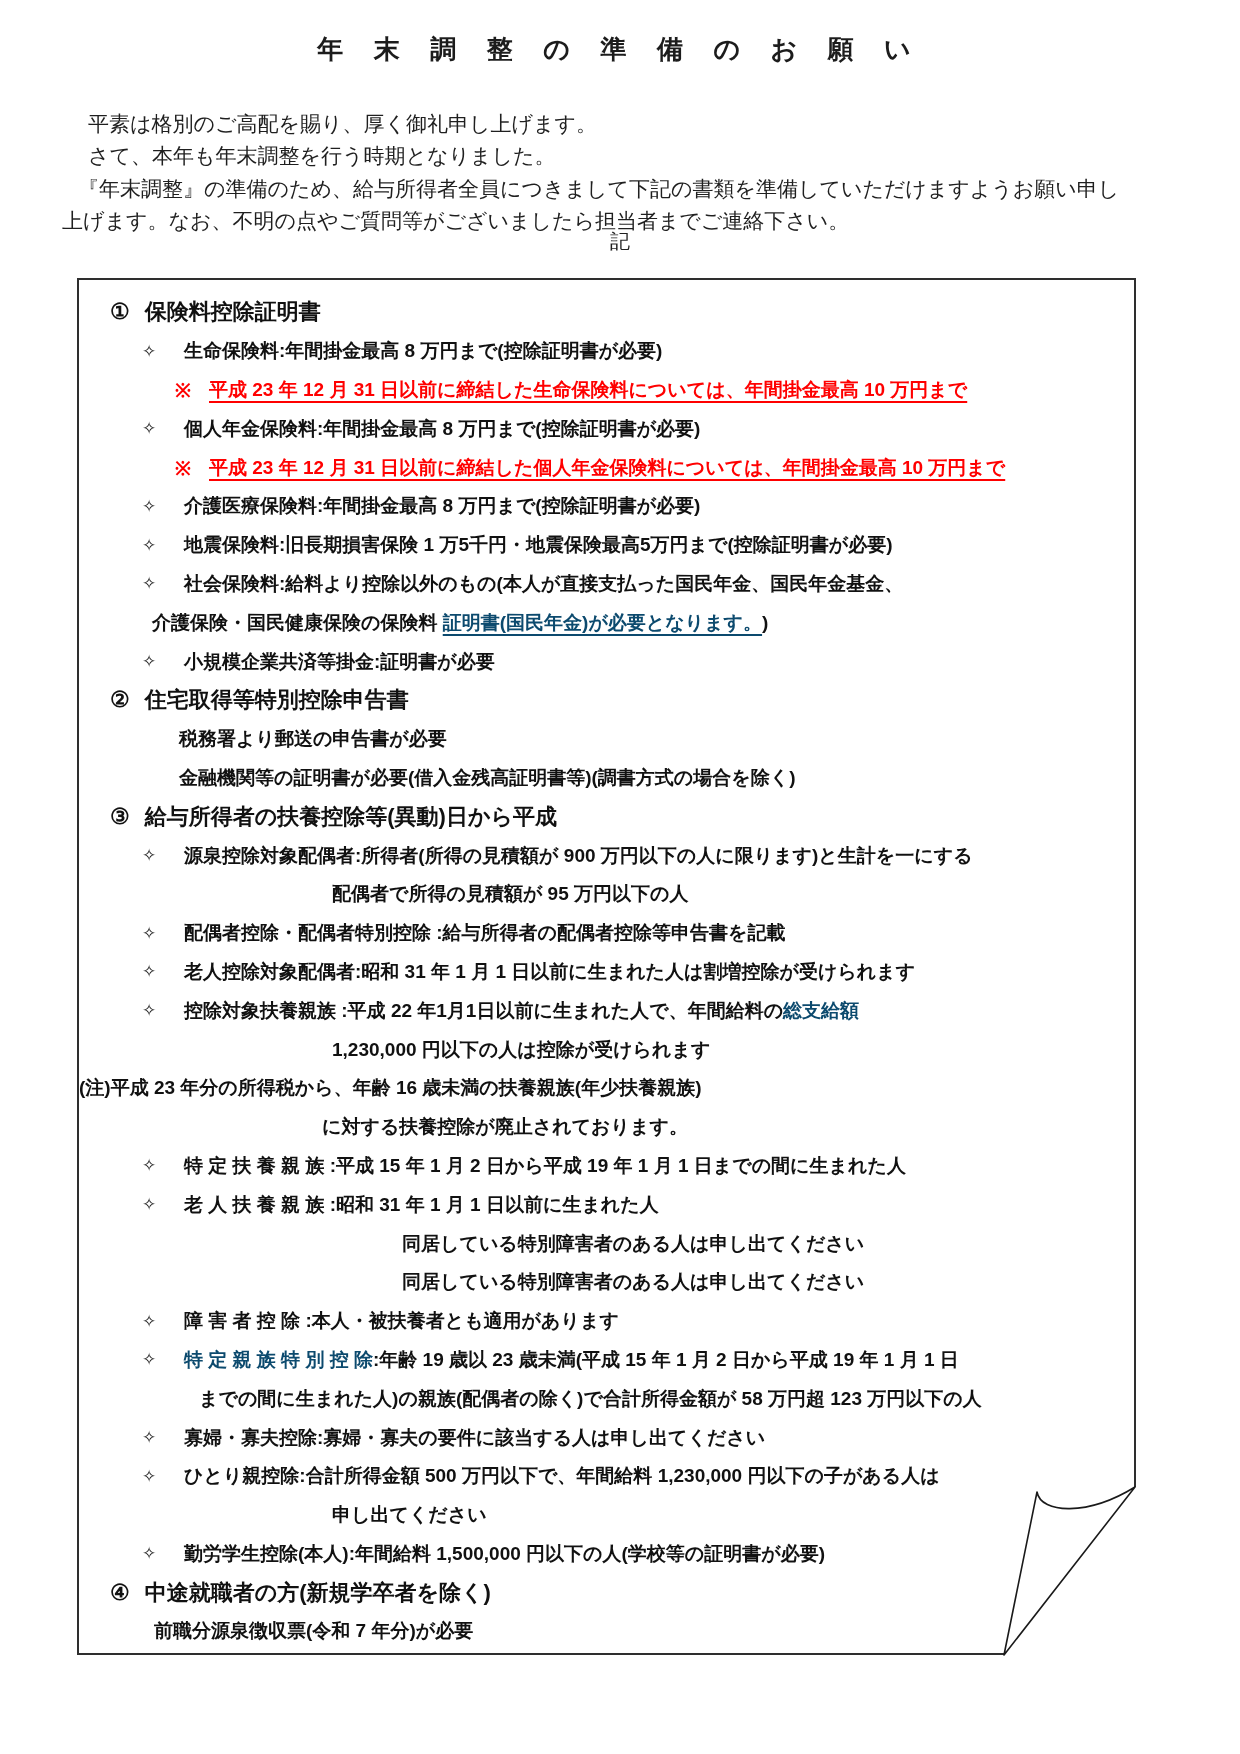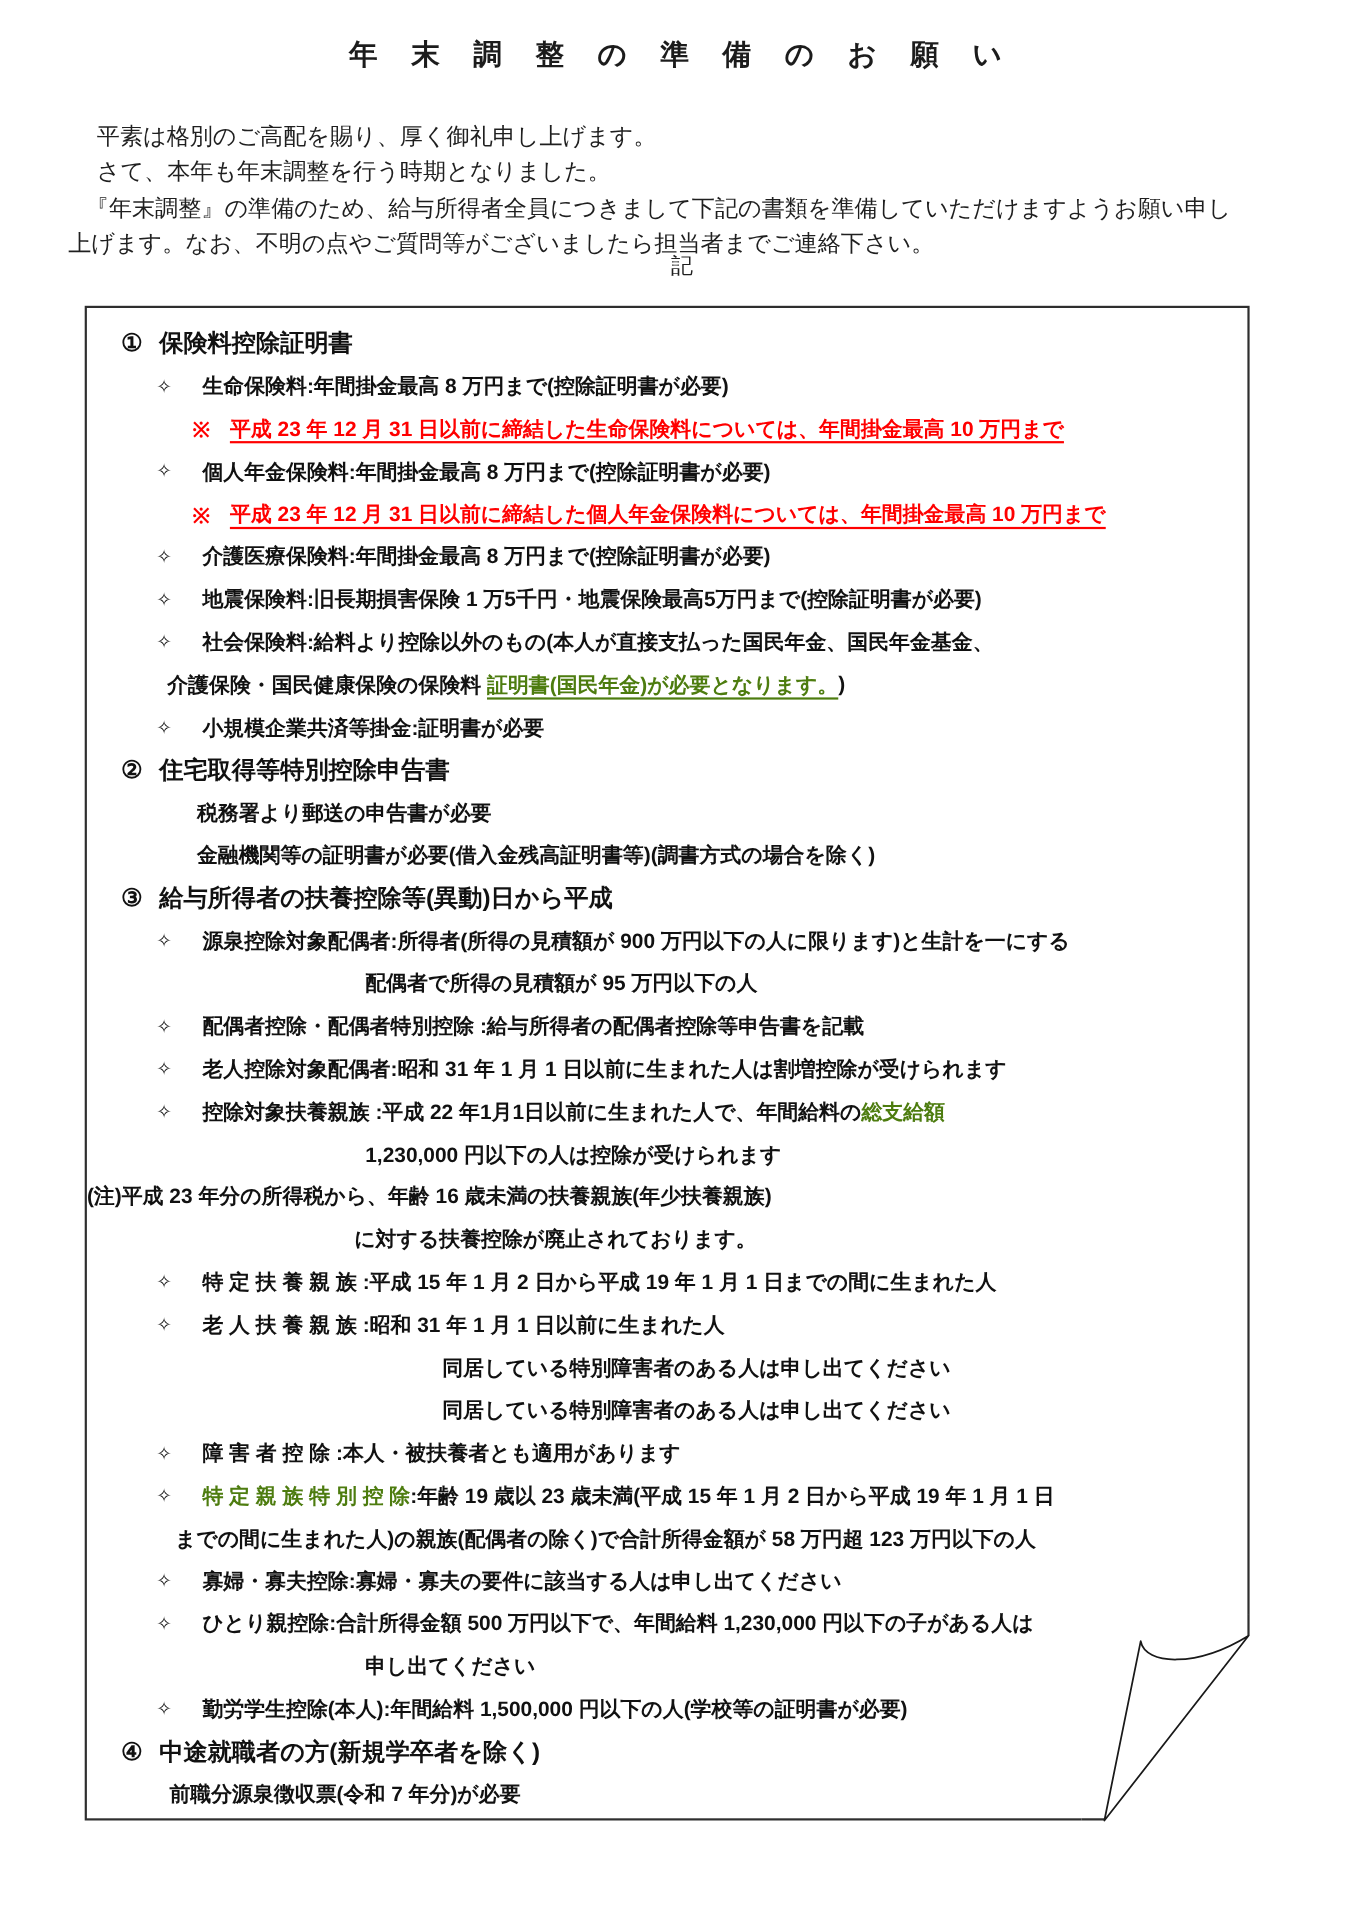--- a/index.html
+++ b/index.html
@@ -8,21 +8,21 @@
     background:#ffffff;overflow:hidden;
     font-family:"Liberation Sans",sans-serif;color:#111;
   }
   .doc-title{
     position:absolute;top:32px;left:0;width:100%;text-align:center;
     font-family:"Liberation Serif",serif;font-size:26px;font-weight:600;
     letter-spacing:12px;color:#1c1c1c;white-space:pre;
   }
   .intro{
     position:absolute;top:108px;left:62px;width:1120px;
-    font-family:Liberation Serif, serif;font-size:21px;color:#1f1f1f;
+    font-family:Liberation Sans, sans-serif;font-size:21px;color:#1f1f1f;
   }
   .intro .iline{line-height:32.4px;white-space:pre;}
   .ind-26{padding-left:26px;}
   .ind-16{padding-left:16px;}
   .record-mark{
     position:absolute;top:228px;left:0;width:100%;text-align:center;
     font-family:"Liberation Serif",serif;font-size:20px;color:#1f1f1f;
   }
   .box{
     position:absolute;top:278px;left:77px;width:1059px;height:1377px;
@@ -31,29 +31,29 @@
   }
   .row{height:38.8px;display:flex;align-items:center;font-weight:700;font-size:19px;}
   .row span{white-space:pre;}
   .r-heading{padding-left:31px;font-size:22px;}
   .r-heading .num{margin-right:15px;}
   .r-bullet{padding-left:63px;}
   .bullet-mark{width:42px;flex:0 0 auto;font-weight:400;font-size:17px;color:#161616;}
   .r-note{padding-left:96px;color:#ff0000;}
   .note-mark{width:34px;flex:0 0 auto;}
   .u-red{text-decoration:underline;text-decoration-thickness:1.5px;text-underline-offset:5px;}
-  .red{color:#4d7c0f;}
+  .red{color:#0c4a6e;}
   .r-cont-a{padding-left:73px;}
   .r-cont-b{padding-left:100px;}
   .r-cont-c{padding-left:75px;}
   .r-ind2{padding-left:253px;}
   .r-note1{text-align:center;}
   .r-note2{padding-left:243px;}
   .r-ind3{padding-left:323px;}
-  .r-ind2b{padding-left:80px;}
+  .r-ind2b{padding-left:120px;}
   .small-label{font-size:19px;}
   .curl{position:absolute;top:1468px;left:983px;z-index:2;}
 </style>
 </head>
 <body>
 
 <div class="page">
 
   <div class="doc-title">年 末 調 整 の 準 備 の お 願 い</div>
 

